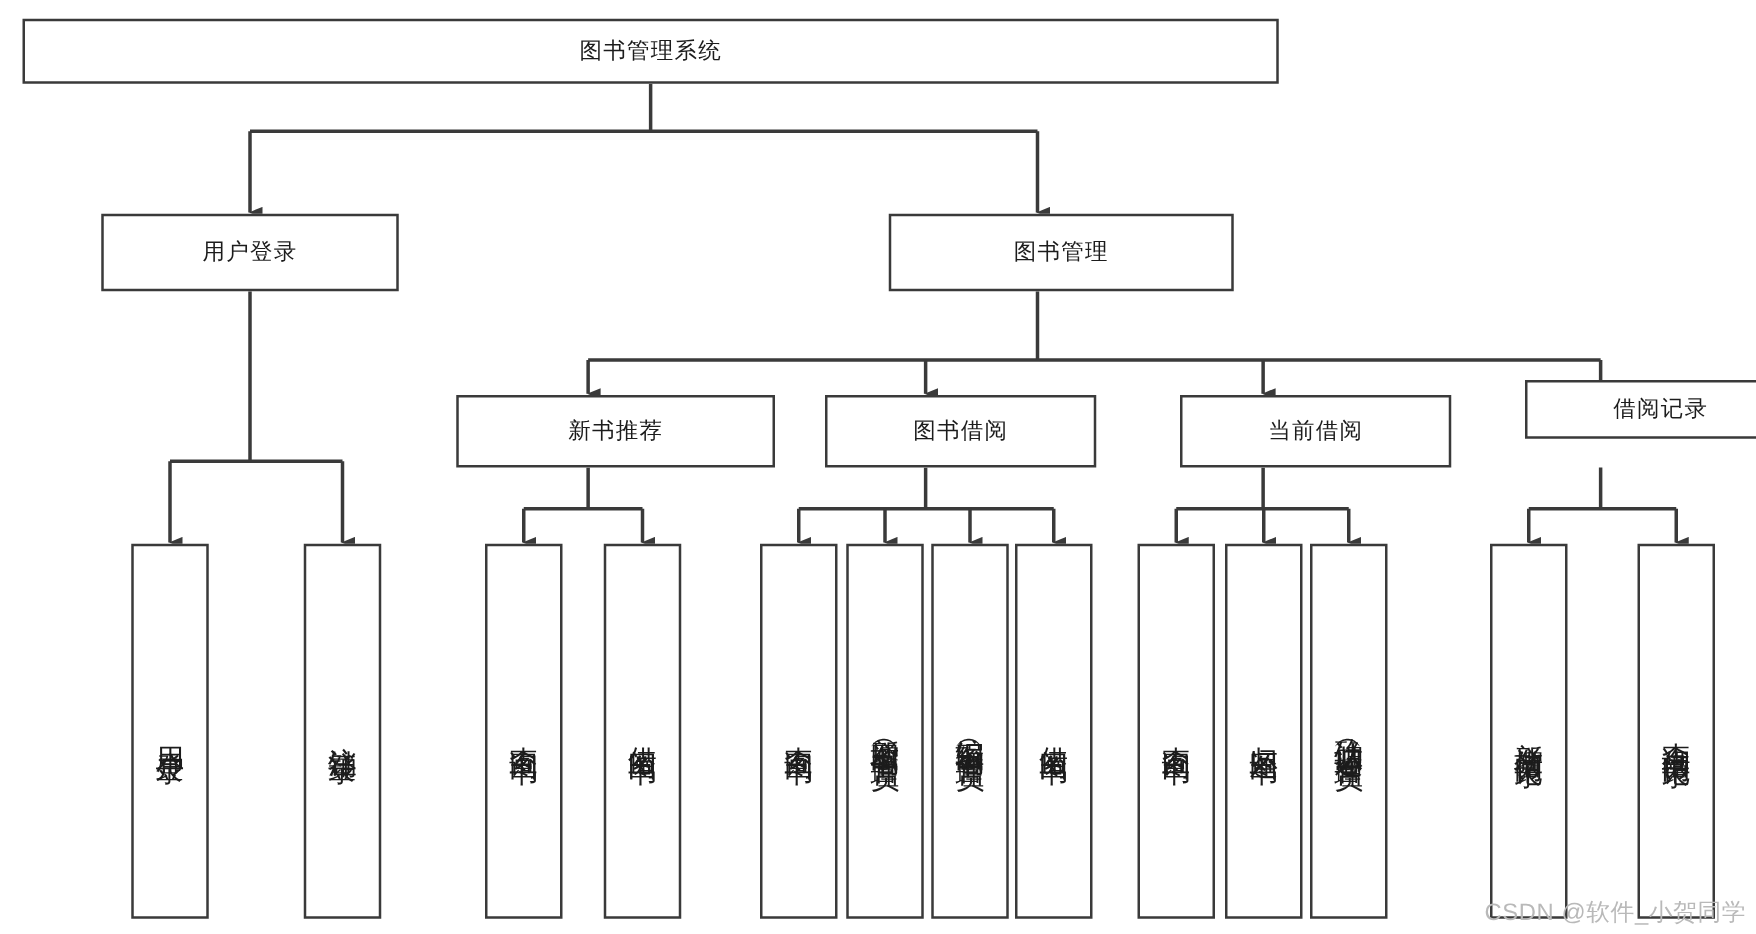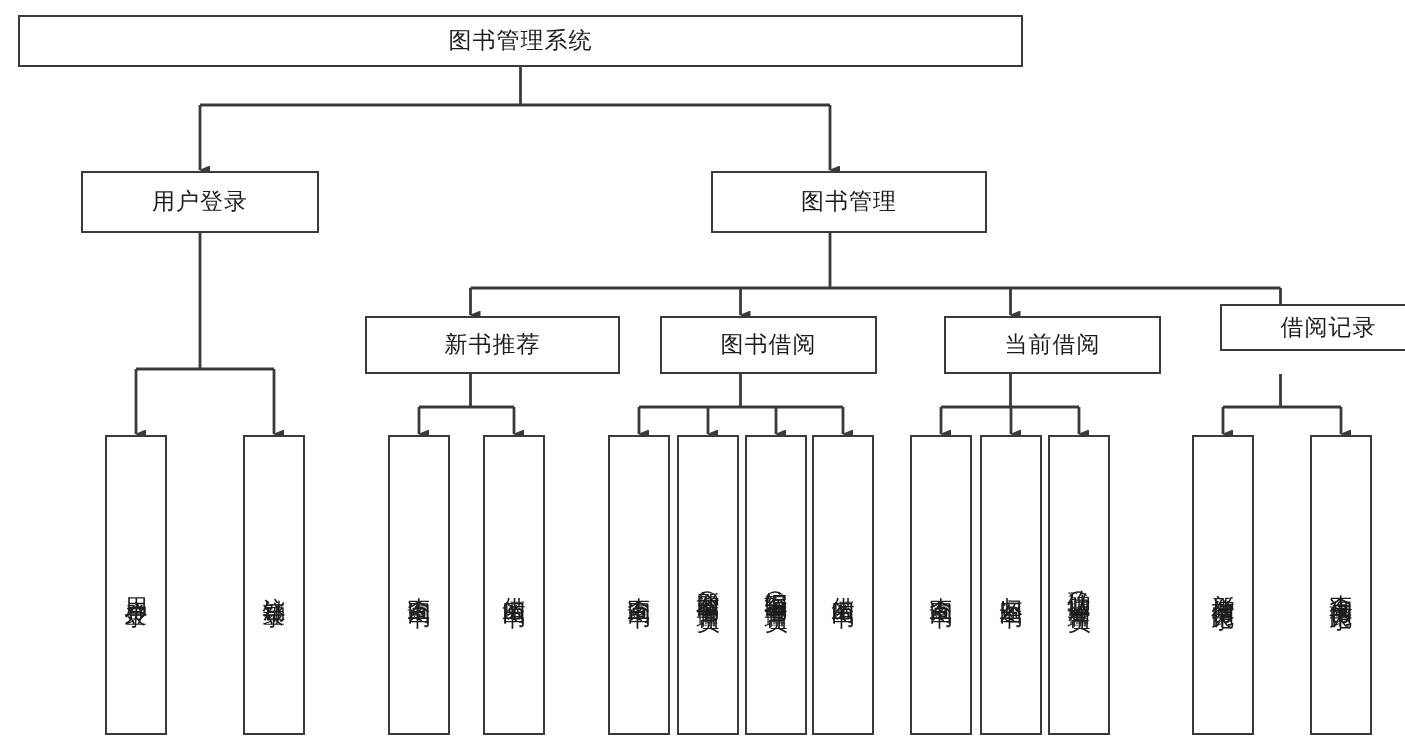--- a/index.html
+++ b/index.html
@@ -29,21 +29,21 @@
     position: absolute;
     box-sizing: border-box;
     background: #ffffff;
     border: 2.5px solid #3a3a3a;
     display: flex;
     align-items: center;
     justify-content: center;
     color: #1c1c1c;
   }
   .node.horiz {
-    font-size: 23px;
+    font-size: 18px;
     letter-spacing: 1px;
     line-height: 1.2;
     font-family: Liberation Serif, serif;
   }
   .node.vert {
     writing-mode: vertical-rl;
     text-orientation: upright;
     font-size: 23px;
     line-height: 1.25;
     letter-spacing: 3px;
@@ -164,13 +164,14 @@
         <span>确认归还（管理员）</span>
       </div>
       <div class="node vert" style="left: 1192px; top: 435px; width: 62px; height: 300px;">
         <span>新增借阅记录</span>
       </div>
       <div class="node vert" style="left: 1310px; top: 435px; width: 62px; height: 300px;">
         <span>查询借阅记录</span>
       </div>
     </div>
 
+  <div id="watermark">CSDN @软件_小贺同学</div>
 </div>
 
 </body></html>

